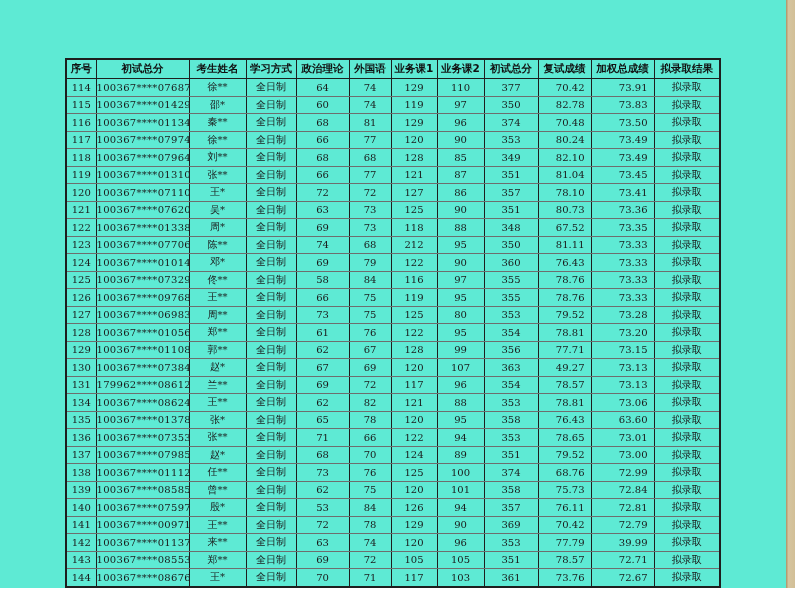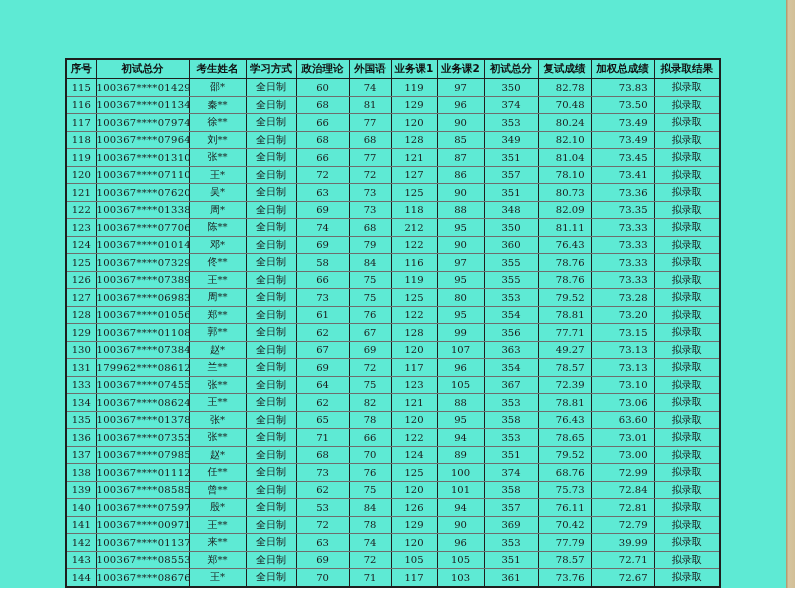--- a/index.html
+++ b/index.html
@@ -95,20 +95,34 @@
           <th>业务课1</th>
           <th>业务课2</th>
           <th>初试总分</th>
           <th>复试成绩</th>
           <th>加权总成绩</th>
           <th>拟录取结果</th>
         </tr>
     </thead>
     <tbody>
         <tr>
+          <td>114</td>
+          <td>100367****07687</td>
+          <td>徐**</td>
+          <td>全日制</td>
+          <td>64</td>
+          <td>74</td>
+          <td>129</td>
+          <td>110</td>
+          <td>377</td>
+          <td>70.42</td>
+          <td>73.91</td>
+          <td>拟录取</td>
+        </tr>
+        <tr>
           <td>115</td>
           <td>100367****01429</td>
           <td>邵*</td>
           <td>全日制</td>
           <td>60</td>
           <td>74</td>
           <td>119</td>
           <td>97</td>
           <td>350</td>
           <td>82.78</td>
@@ -202,21 +216,21 @@
         <tr>
           <td>122</td>
           <td>100367****01338</td>
           <td>周*</td>
           <td>全日制</td>
           <td>69</td>
           <td>73</td>
           <td>118</td>
           <td>88</td>
           <td>348</td>
-          <td>82.09</td>
+          <td>67.52</td>
           <td>73.35</td>
           <td>拟录取</td>
         </tr>
         <tr>
           <td>123</td>
           <td>100367****07706</td>
           <td>陈**</td>
           <td>全日制</td>
           <td>74</td>
           <td>68</td>
@@ -250,21 +264,21 @@
           <td>84</td>
           <td>116</td>
           <td>97</td>
           <td>355</td>
           <td>78.76</td>
           <td>73.33</td>
           <td>拟录取</td>
         </tr>
         <tr>
           <td>126</td>
-          <td>100367****07389</td>
+          <td>100367****09768</td>
           <td>王**</td>
           <td>全日制</td>
           <td>66</td>
           <td>75</td>
           <td>119</td>
           <td>95</td>
           <td>355</td>
           <td>78.76</td>
           <td>73.33</td>
           <td>拟录取</td>
@@ -333,34 +347,20 @@
           <td>69</td>
           <td>72</td>
           <td>117</td>
           <td>96</td>
           <td>354</td>
           <td>78.57</td>
           <td>73.13</td>
           <td>拟录取</td>
         </tr>
         <tr>
-          <td>133</td>
-          <td>100367****07455</td>
-          <td>张**</td>
-          <td>全日制</td>
-          <td>64</td>
-          <td>75</td>
-          <td>123</td>
-          <td>105</td>
-          <td>367</td>
-          <td>72.39</td>
-          <td>73.10</td>
-          <td>拟录取</td>
-        </tr>
-        <tr>
           <td>134</td>
           <td>100367****08624</td>
           <td>王**</td>
           <td>全日制</td>
           <td>62</td>
           <td>82</td>
           <td>121</td>
           <td>88</td>
           <td>353</td>
           <td>78.81</td>

